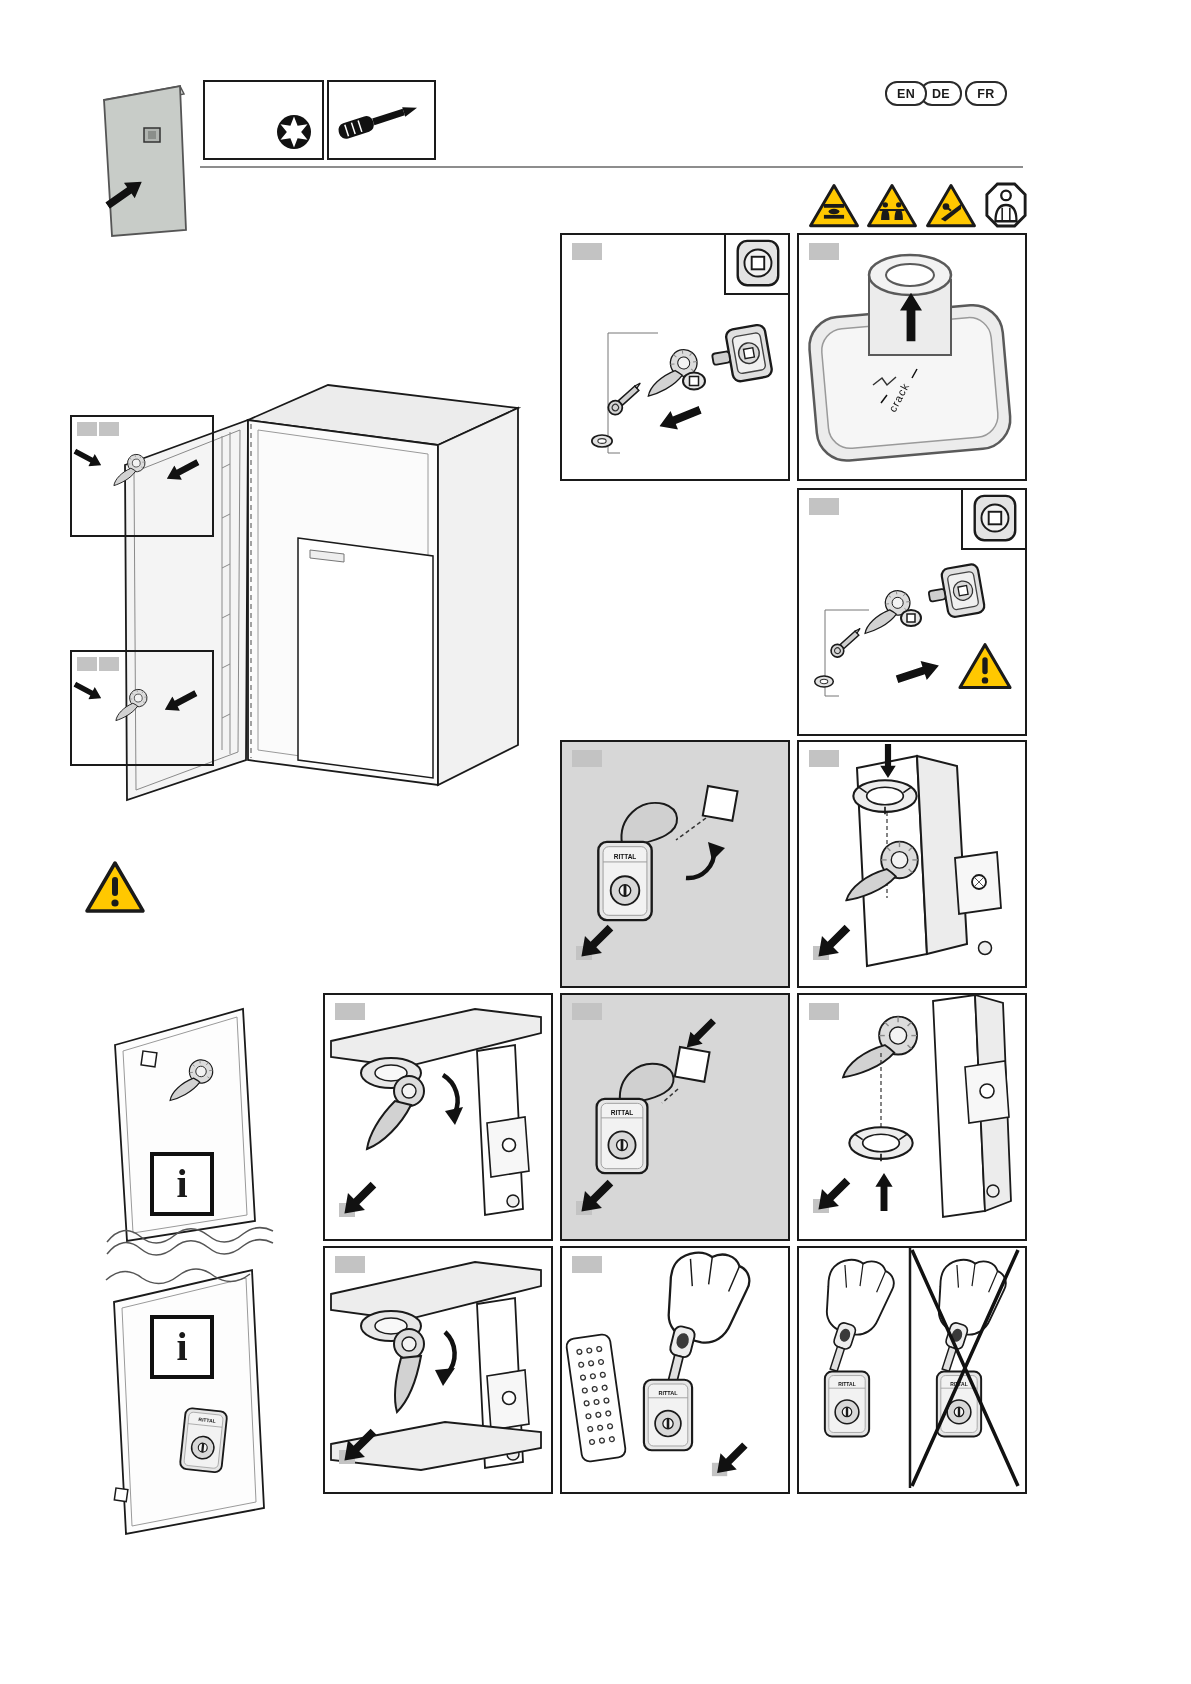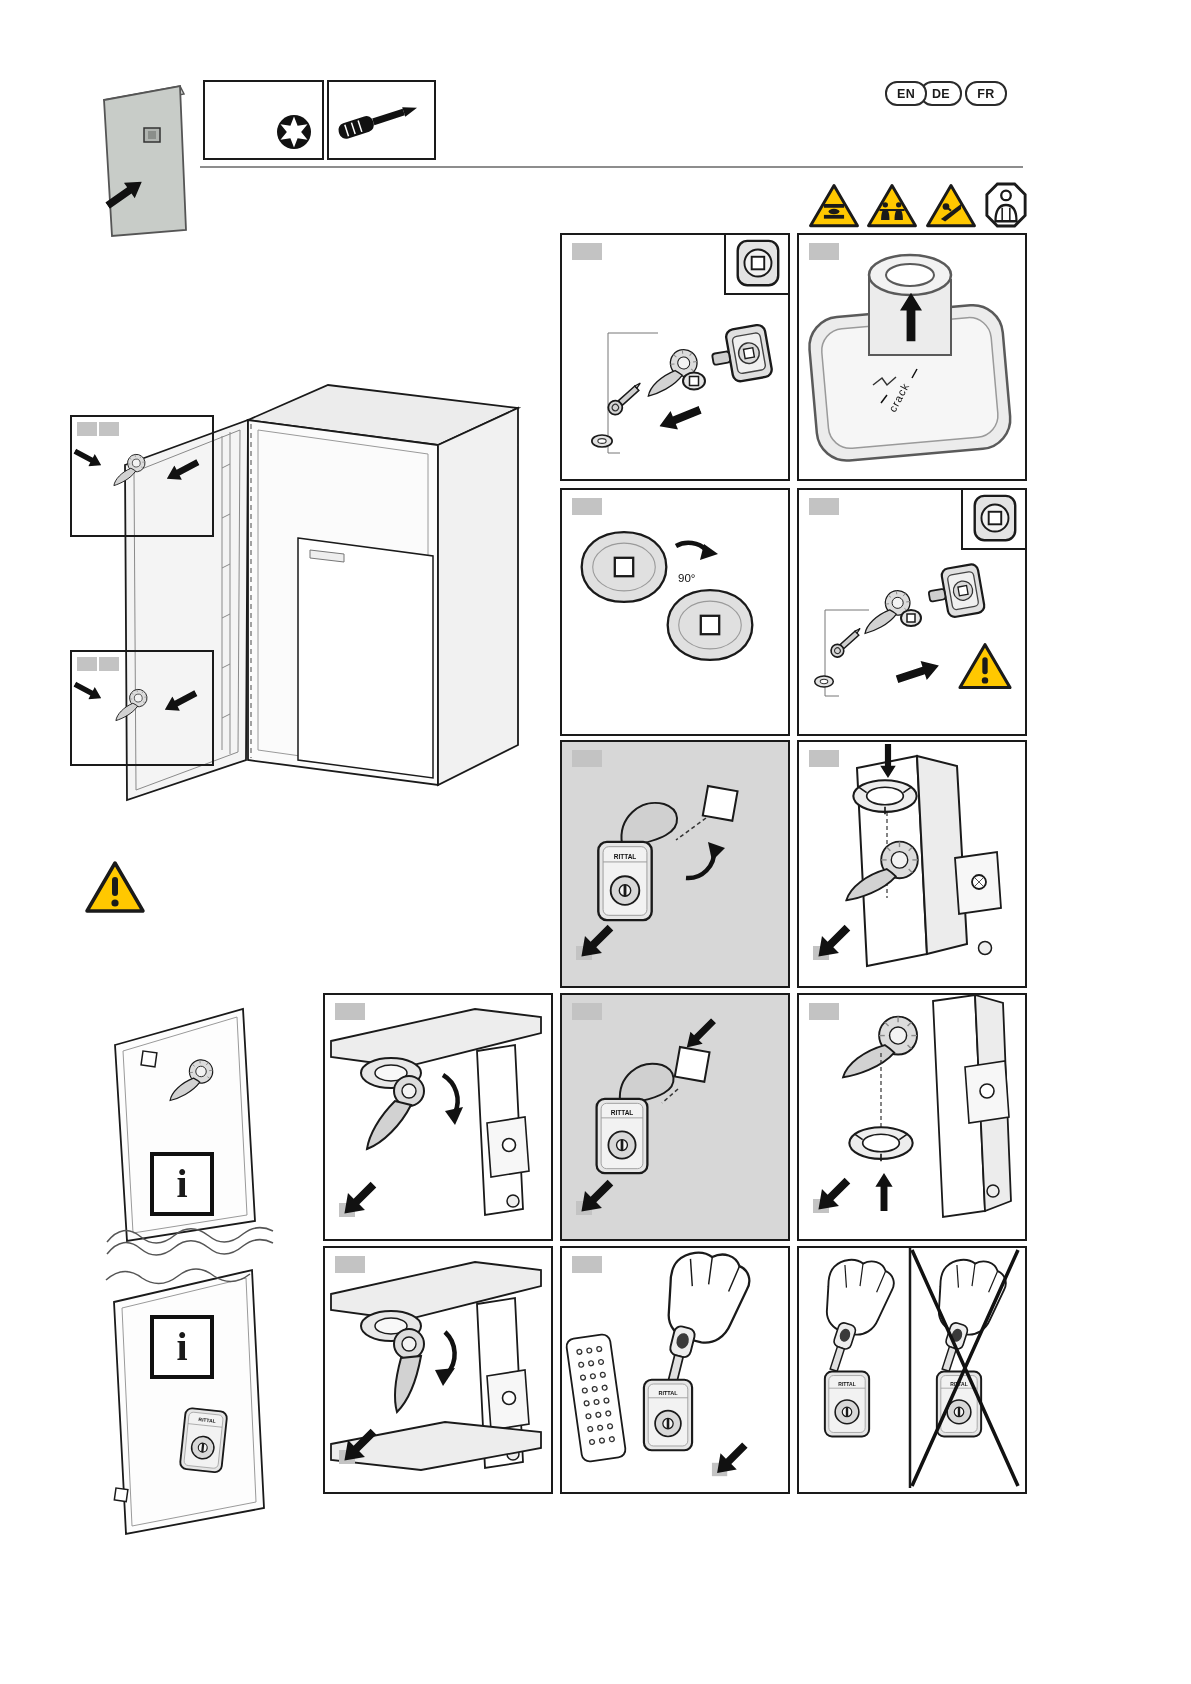--- a/index.html
+++ b/index.html
@@ -314,30 +314,20 @@
     <ellipse cx="111" cy="40" rx="24" ry="11" fill="#fff" stroke="#5a5a5a" stroke-width="2"></ellipse>
     <g transform="translate(101,108) rotate(-90)">
           <use href="#s-arrow" width="52" height="22" fill="#111"></use>
         </g>
     <path d="M74,150 l9,-7 l5,7 l9,-8" fill="none" stroke="#333" stroke-width="1.5"></path>
     <path d="M88,160 l-6,8 M118,134 l-5,9" stroke="#111" stroke-width="1.5"></path>
     <text transform="translate(96,178) rotate(-62)" font-size="11" letter-spacing="1">crack</text>
   </svg>
 </div>
 
-<div class="panel" style="left:560px;top:488px">
-  <span class="badge"></span>
-  <svg class="fig" width="222" height="240" viewBox="0 0 222 240">
-    <use href="#s-disc" x="16" y="38" width="92" height="78"></use>
-    <use href="#s-disc" x="102" y="96" width="92" height="78"></use>
-    <path d="M114,56 a22,18 0 0 1 30,4" fill="none" stroke="#111" stroke-width="4.5"></path>
-    <polygon points="142,54 156,64 138,70" fill="#111"></polygon>
-    <text x="116" y="92" font-size="11.5">90°</text>
-  </svg>
-</div>
 
 <div class="panel" style="left:797px;top:488px">
   <span class="badge"></span>
   <svg class="fig" width="222" height="240" viewBox="0 0 222 240">
     <path d="M26,120 L26,206 M26,206 L40,206 M26,120 L70,120" stroke="#777" stroke-width="1" fill="none"></path>
     <g transform="translate(28,160) rotate(-42)">
           <use href="#s-screw" width="40" height="15"></use>
         </g>
     <use href="#s-washer" x="14" y="184" width="22" height="15"></use>
     <g transform="translate(56,100) rotate(-6)">

